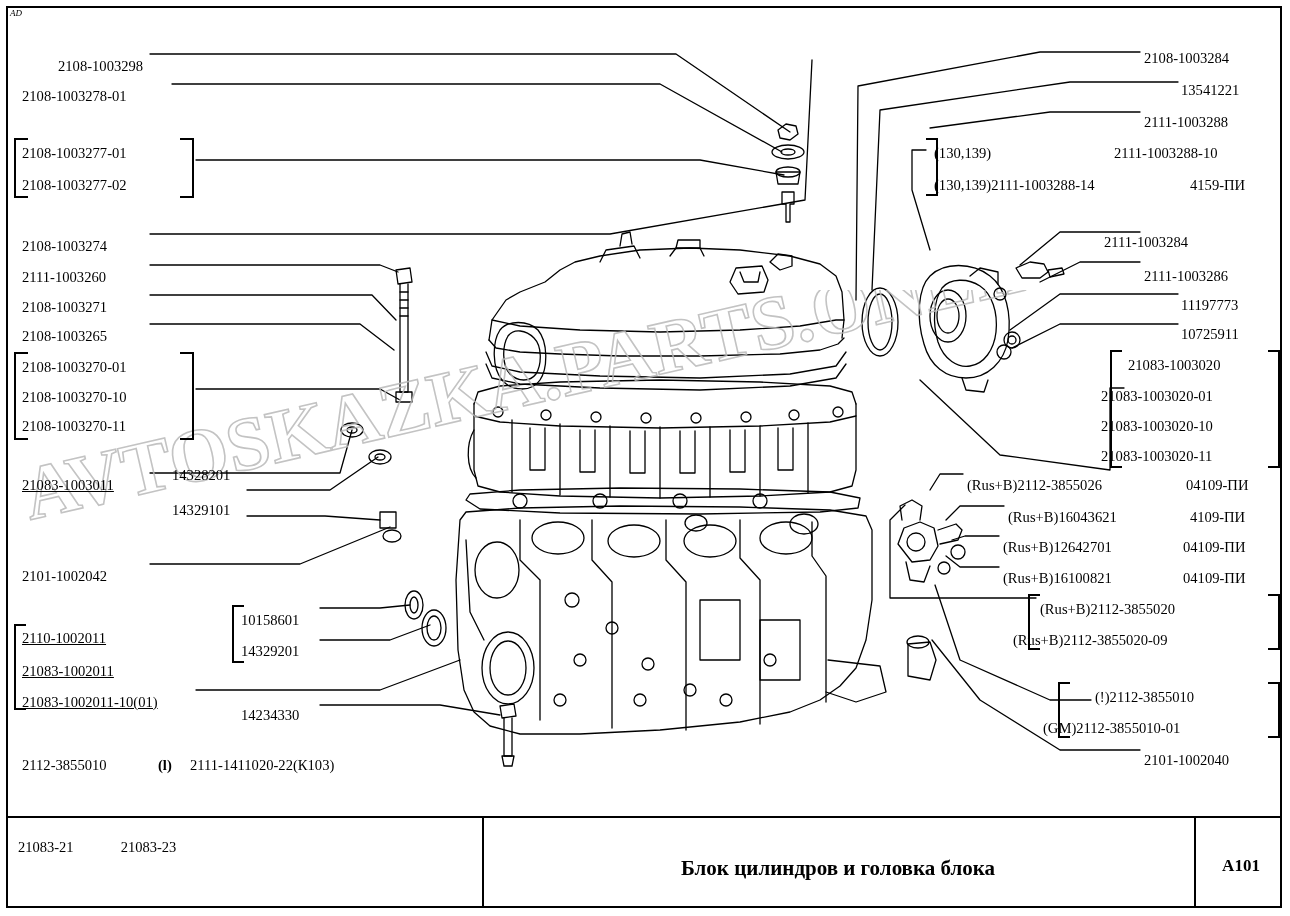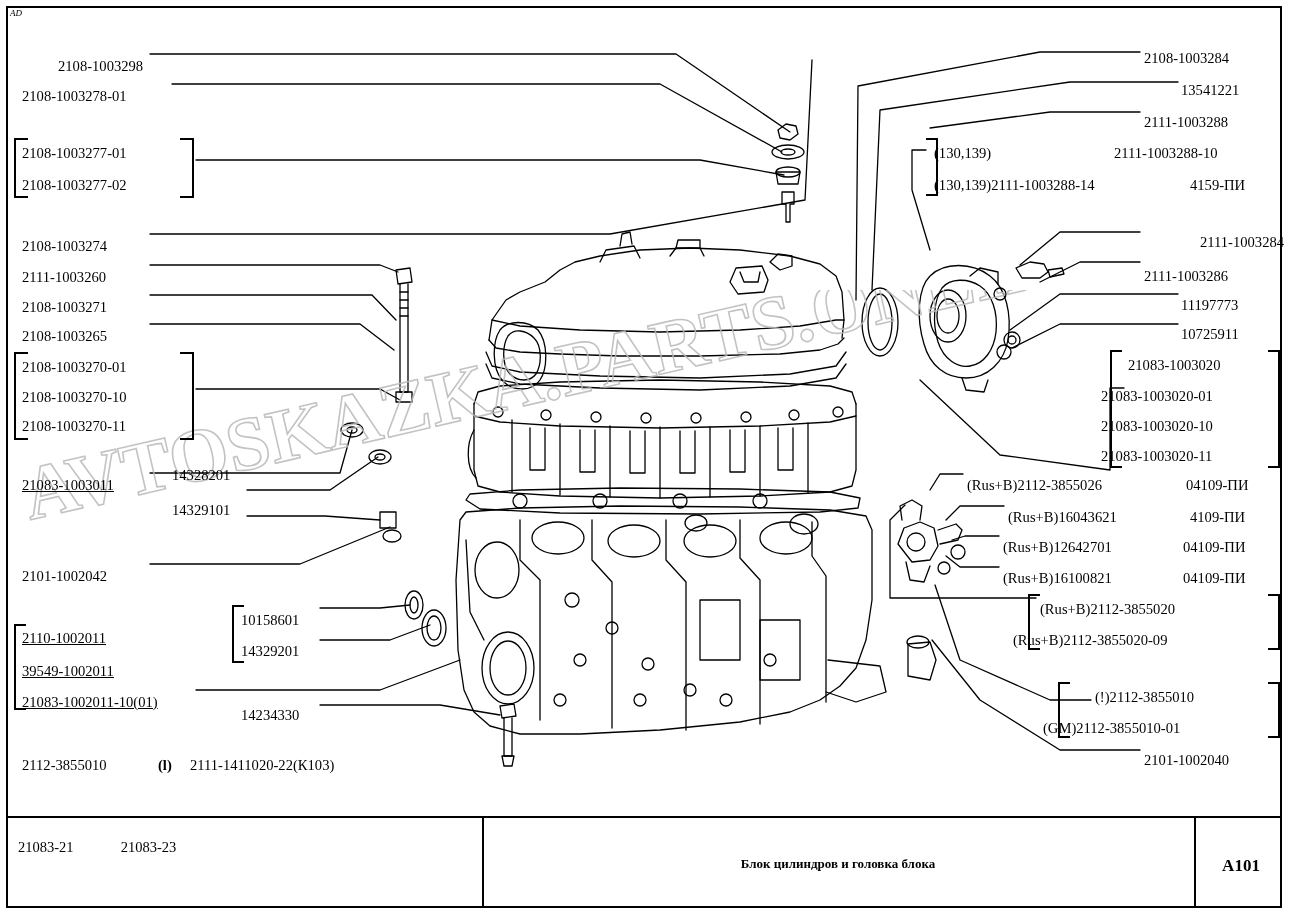--- a/index.html
+++ b/index.html
@@ -64,21 +64,21 @@
   .tb-codes .row {
     display: block;
     white-space: pre;
   }
   .tb-title {
     position: absolute;
     left: 474px;
     top: 38px;
     width: 712px;
     text-align: center;
-    font-size: 13px;
+    font-size: 21px;
     font-weight: bold;
   }
   .tb-sheet {
     position: absolute;
     left: 1186px;
     top: 38px;
     width: 94px;
     text-align: center;
     font-size: 17px;
     font-weight: bold;
@@ -348,40 +348,40 @@
   <div class="lbl" style="left:172px; top:467px;">14328201</div>
   <div class="lbl" style="left:172px; top:502px;">14329101</div>
 
   <div class="lbl" style="left:22px; top:568px;">2101-1002042</div>
 
   <div class="lbl" style="left:241px; top:612px;">10158601</div>
   <div class="lbl" style="left:241px; top:643px;">14329201</div>
   <div class="bracket-l" style="left:232px; top:605px; width:12px; height:58px;"></div>
 
   <div class="lbl u" style="left:22px; top:630px;">2110-1002011</div>
-  <div class="lbl u" style="left:22px; top:663px;">39549-1002011</div>
+  <div class="lbl u" style="left:22px; top:663px;">21083-1002011</div>
   <div class="lbl u" style="left:22px; top:694px;">21083-1002011-10(01)</div>
   <div class="bracket-l" style="left:14px; top:624px; width:12px; height:86px;"></div>
 
   <div class="lbl" style="left:241px; top:707px;">14234330</div>
 
   <div class="lbl" style="left:22px; top:757px;">2112-3855010</div>
   <div class="lbl bold" style="left:158px; top:757px;">(l)</div>
   <div class="lbl" style="left:190px; top:757px;">2111-1411020-22(К103)</div>
 
   <div class="lbl" style="left:1144px; top:50px;">2108-1003284</div>
   <div class="lbl" style="left:1181px; top:82px;">13541221</div>
   <div class="lbl" style="left:1144px; top:114px;">2111-1003288</div>
   <div class="lbl" style="left:934px; top:145px;">(130,139)</div>
   <div class="lbl" style="left:1114px; top:145px;">2111-1003288-10</div>
   <div class="lbl" style="left:934px; top:177px;">(130,139)2111-1003288-14</div>
   <div class="lbl" style="left:1190px; top:177px;">4159-ПИ</div>
   <div class="bracket-r" style="left:926px; top:138px; width:12px; height:58px;"></div>
 
-  <div class="lbl" style="left:1200px; top:234px;font-family:Liberation Serif, serif;">2111-1003284</div>
+  <div class="lbl" style="left:1104px; top:234px;font-family:Liberation Serif, serif;">2111-1003284</div>
   <div class="lbl" style="left:1144px; top:268px;">2111-1003286</div>
   <div class="lbl" style="left:1181px; top:297px;">11197773</div>
   <div class="lbl" style="left:1181px; top:326px;">10725911</div>
 
   <div class="lbl" style="left:1128px; top:357px;">21083-1003020</div>
   <div class="lbl" style="left:1101px; top:388px;">21083-1003020-01</div>
   <div class="lbl" style="left:1101px; top:418px;">21083-1003020-10</div>
   <div class="lbl" style="left:1101px; top:448px;">21083-1003020-11</div>
   <div class="bracket-r" style="left:1268px; top:350px; width:12px; height:118px;"></div>
   <div class="bracket-l" style="left:1110px; top:350px; width:12px; height:118px;"></div>

